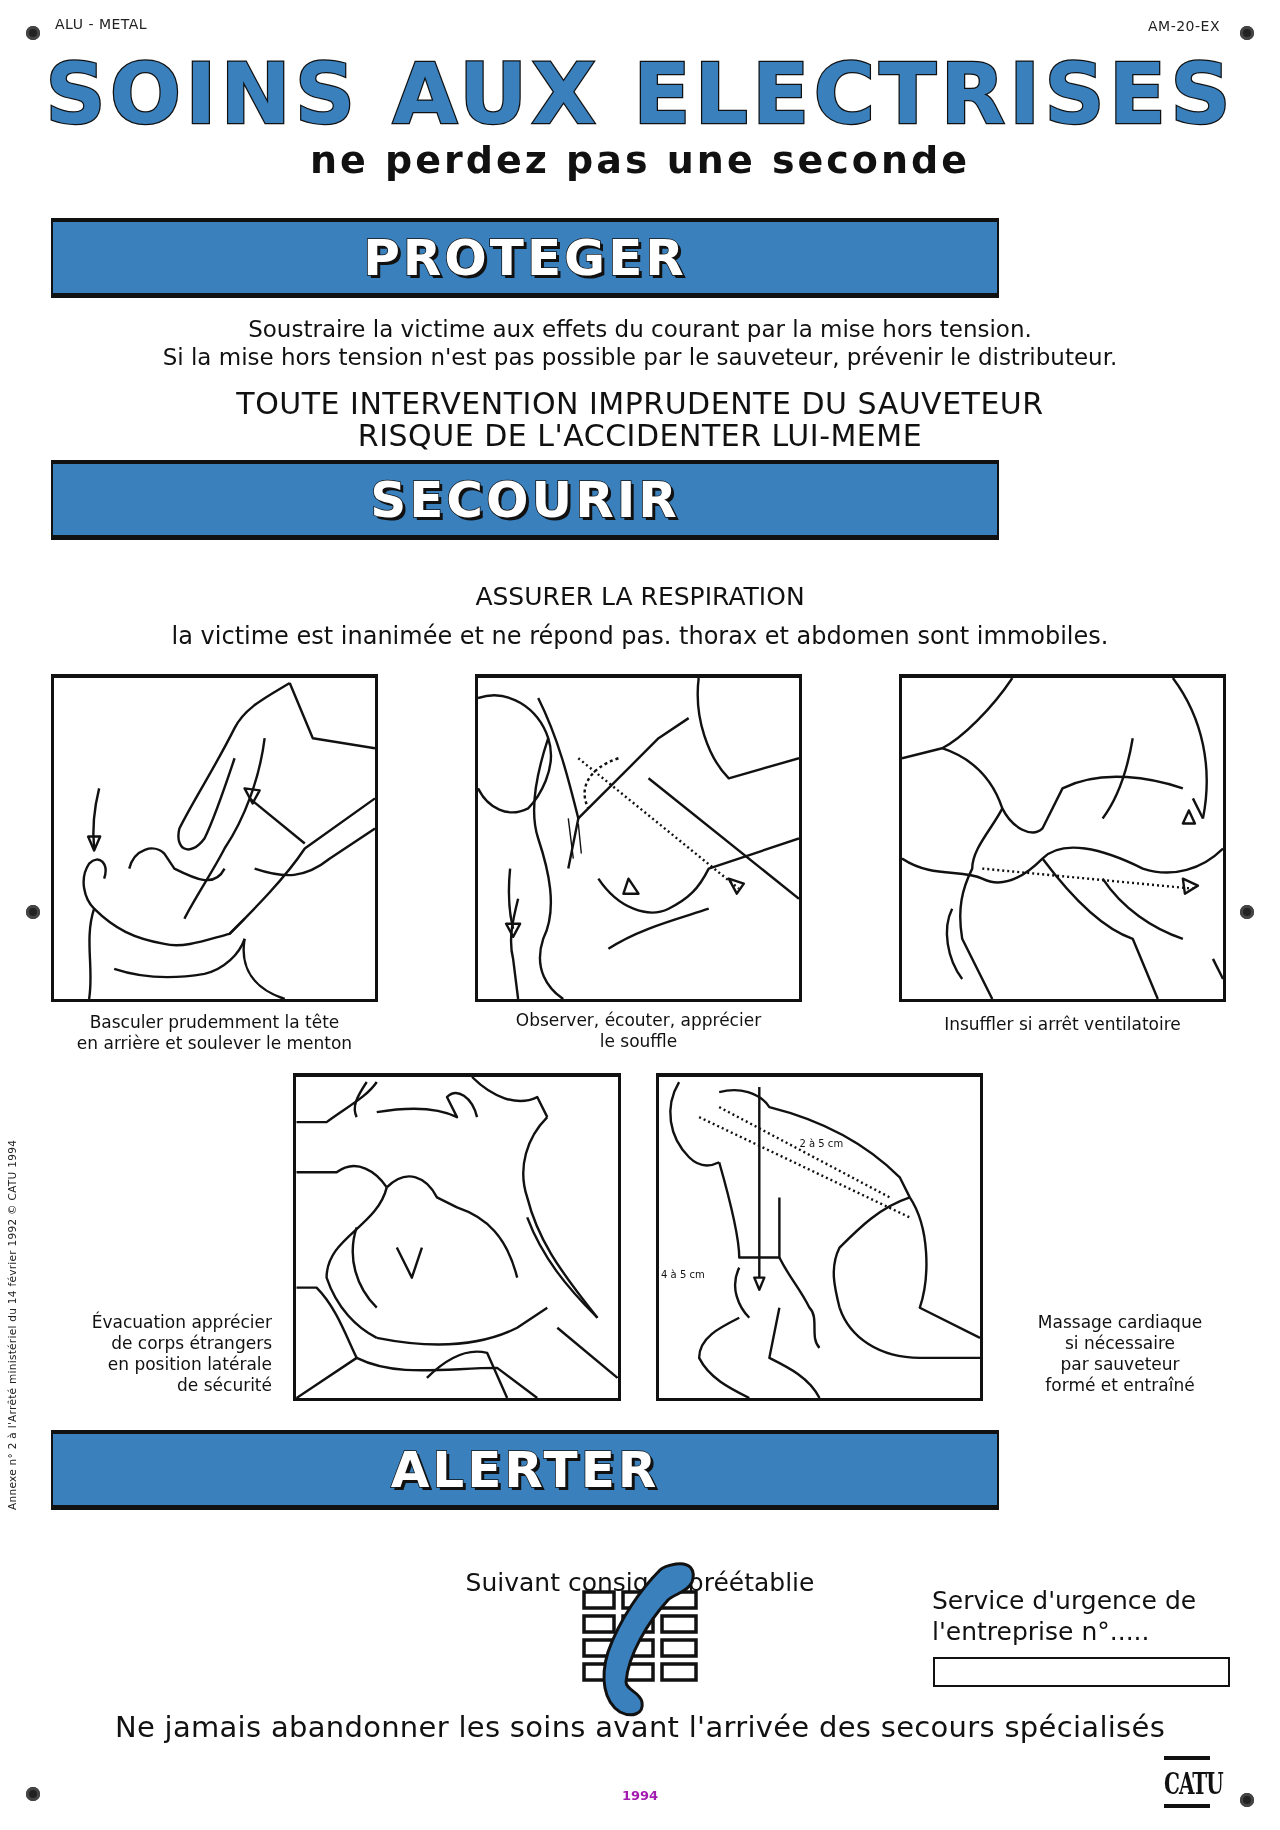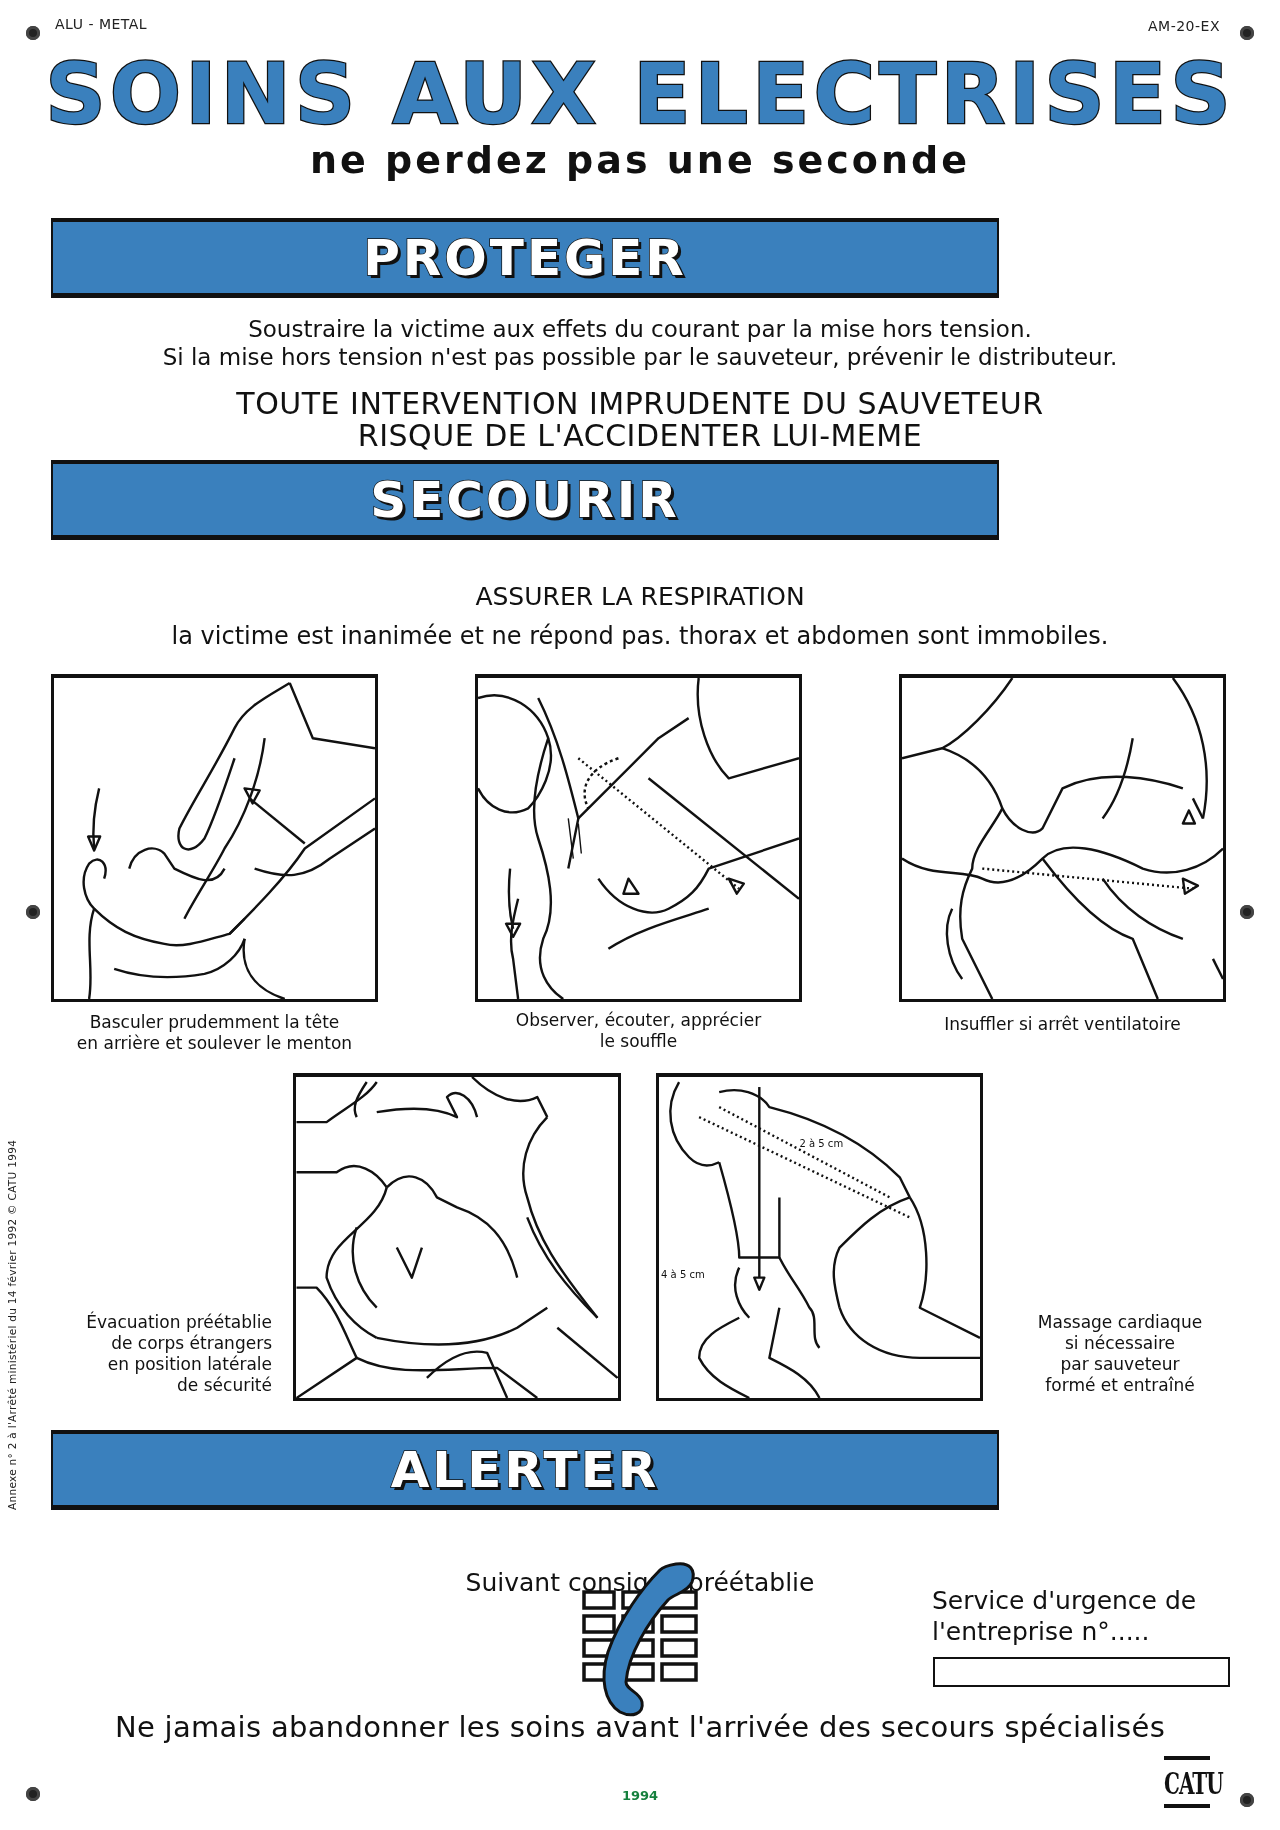--- a/index.html
+++ b/index.html
@@ -25,21 +25,21 @@
   .body-line { font-size: 23px; line-height: 30px; }
   .warn-line { font-size: 30px; line-height: 32px; letter-spacing: 0.5px; }
   .frame { position: absolute; border: 3px solid #111; border-top-width: 4px; background: #fff; box-sizing: border-box; overflow: hidden; }
   .frame svg { width: 100%; height: 100%; display: block; }
   .caption { position: absolute; font-size: 17px; line-height: 21px; color: #111; }
   .vertical-note { position: absolute; left: 6px; top: 1510px; transform-origin: left top; transform: rotate(-90deg);
                    font-size: 10.5px; color: #222; white-space: nowrap; letter-spacing: 0.3px; }
   .service-label { position: absolute; left: 932px; top: 1585px; font-size: 25px; line-height: 31px; color: #111; }
   .service-box { position: absolute; left: 933px; top: 1657px; width: 297px; height: 30px; border: 2px solid #111; box-sizing: border-box; background: #fff; }
   .footer-line { position: absolute; left: 0; width: 1280px; top: 1710px; text-align: center; font-size: 29px; color: #111; letter-spacing: 0.3px; }
-  .year { position: absolute; left: 0; width: 1280px; top: 1788px; text-align: center; font-size: 13px; font-weight: bold; color: #15803d; }
+  .year { position: absolute; left: 0; width: 1280px; top: 1788px; text-align: center; font-size: 13px; font-weight: bold; color: #a21caf; }
   .logo { position: absolute; left: 1164px; top: 1756px; width: 46px; height: 52px; }
   .logo .bar { position: absolute; left: 0; width: 46px; height: 4px; background: #111; }
   .logo .txt { position: absolute; top: 9px; left: 0; width: 46px; text-align: center; font-family: "DejaVu Serif", serif;
                font-weight: bold; font-size: 20px; letter-spacing: -1px; color: #111; transform: scaleY(1.5); transform-origin: top; }
 </style>
 </head>
 <body>
 
 <div class="hole" style="left:26px; top:26px;"></div>
 <div class="hole" style="left:1240px; top:26px;"></div>
@@ -130,21 +130,21 @@
 </div>
 <div class="caption" style="left:475px; top:1010px; width:327px; text-align:center;">
   <div>Observer, écouter, apprécier</div>
   <div>le souffle</div>
 </div>
 <div class="caption" style="left:899px; top:1014px; width:327px; text-align:center;">
   <div>Insuffler si arrêt ventilatoire</div>
 </div>
 
 <div class="caption" style="left:40px; top:1312px; width:232px; text-align:right;">
-  <div>Évacuation préétablie</div>
+  <div>Évacuation apprécier</div>
   <div>de corps étrangers</div>
   <div>en position latérale</div>
   <div>de sécurité</div>
 </div>
 <div class="frame" style="left:293px; top:1073px; width:328px; height:328px;">
   <svg viewBox="0 0 320 320" fill="none" stroke="#111" stroke-width="2.4" stroke-linejoin="round">
     <path d="M0 45 L30 45 C50 30 70 20 80 5"></path>
     <path d="M70 5 C60 20 55 30 60 40"></path>
     <path d="M80 35 C110 30 140 30 160 40 L150 20 C160 10 175 20 180 40"></path>
     <path d="M175 0 C195 20 220 30 240 20 L250 40"></path>

